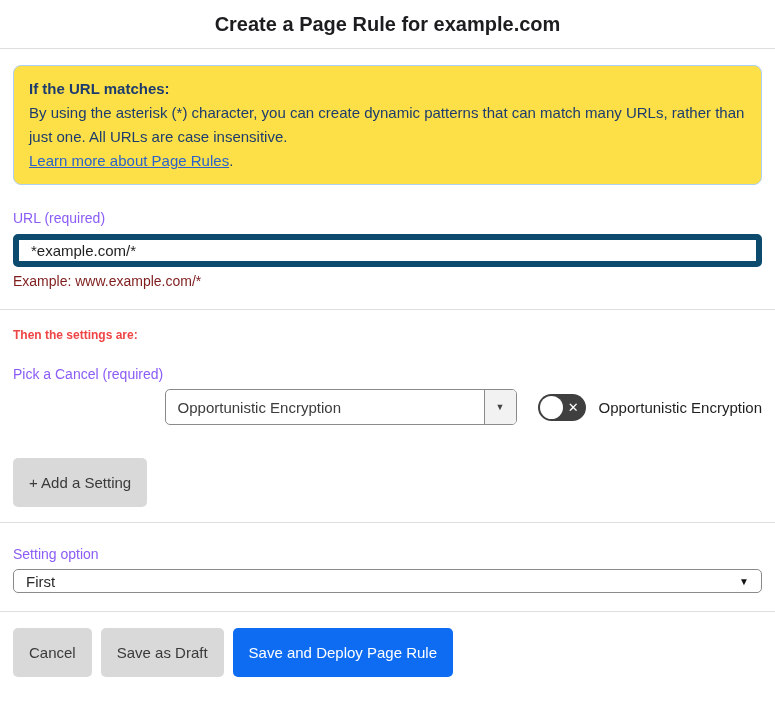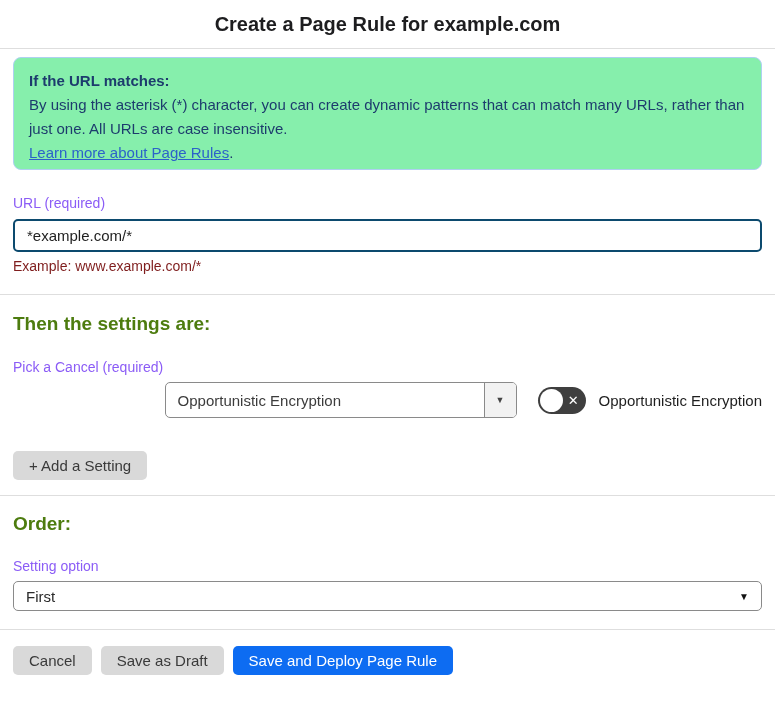--- a/index.html
+++ b/index.html
@@ -24,25 +24,25 @@
 
   .divider {
     border: none;
     border-top: 1px solid #dedede;
     height: 0;
     margin-left: -13px;
     margin-right: -13px;
   }
 
   .info-box {
-    margin-top: 8px;
-    background: #86efac;
+    margin-top: 16px;
+    background: #fde047;
     border: 1px solid #aed0f1;
     border-radius: 8px;
-    padding: 11px 15px 4px;
+    padding: 11px 15px 11px;
     font-size: 15px;
     line-height: 24px;
     color: #1d3c6d;
   }
   .info-box .info-heading { font-weight: 700; }
   .info-box a.learn-link {
     color: #2c62c9;
     text-decoration: underline;
     cursor: pointer;
   }
@@ -52,41 +52,41 @@
     display: block;
     font-size: 14px;
     color: #8b5cf6;
   }
   .url-label-row { margin-top: 25px; }
 
   input.text-input {
     margin-top: 8px;
     width: 100%;
     height: 33px;
-    border: 2px solid #0c4a6e;
+    border: 6px solid #0c4a6e;
     border-radius: 5px;
     padding: 0 12px;
     font-size: 15px;
     font-family: "Liberation Sans", "DejaVu Sans", sans-serif;
     color: #1f1f1f;
     background: #ffffff;
     outline: none;
   }
   .helper-text {
     margin-top: 6px;
     font-size: 14px;
     color: #7f1d1d;
   }
 
   .section-divider-1 { margin-top: 20px; }
 
   h2.section-heading {
-    font-size: 19px;
+    font-size: 12px;
     font-weight: 700;
-    color: #4d7c0f;
+    color: #ef4444;
   }
   .settings-heading { margin-top: 18px; }
 
   .pick-label { margin-top: 24px; }
 
   .setting-row {
     margin-top: 7px;
     display: flex;
     align-items: center;
     justify-content: flex-end;
@@ -154,42 +154,42 @@
   }
   .toggle-text {
     margin-left: 13px;
     font-size: 15px;
     color: #1f1f1f;
   }
 
   .btn {
     border: none;
     border-radius: 5px;
-    height: 29px;
+    height: 49px;
     padding: 0 16px;
     font-size: 15px;
     font-family: "Liberation Sans", "DejaVu Sans", sans-serif;
     cursor: pointer;
     display: inline-flex;
     align-items: center;
     justify-content: center;
   }
   .btn-gray { background: #d9d9d9; color: #3a3a3a; }
   .btn-blue { background: #0d6cf2; color: #ffffff; }
 
   .add-setting { margin-top: 33px; }
 
   .section-divider-2 { margin-top: 15px; }
   .order-heading { margin-top: 17px; }
   .order-label { margin-top: 23px; }
 
   .order-select {
     margin-top: 7px;
     width: 100%;
-    height: 30px;
+    height: 24px;
     border: 1px solid #8a8a8a;
     border-radius: 5px;
     display: flex;
     align-items: center;
     justify-content: space-between;
     padding: 0 12px;
     font-size: 15px;
     color: #2a2a2a;
     background: #ffffff;
     cursor: pointer;
@@ -248,21 +248,20 @@
         <span class="toggle-x">✕</span>
       </div>
       <span class="toggle-text">Opportunistic Encryption</span>
     </div>
   </div>
 
   <button class="btn btn-gray add-setting">+ Add a Setting</button>
 
   <hr class="divider section-divider-2">
 
-  <h2 class="section-heading order-heading">Order:</h2>
 
   <label class="field-label order-label">Setting option</label>
 
   <div class="order-select">
     <span>First</span>
     <span class="caret">▼</span>
   </div>
 
 
   <hr class="divider section-divider-3">

